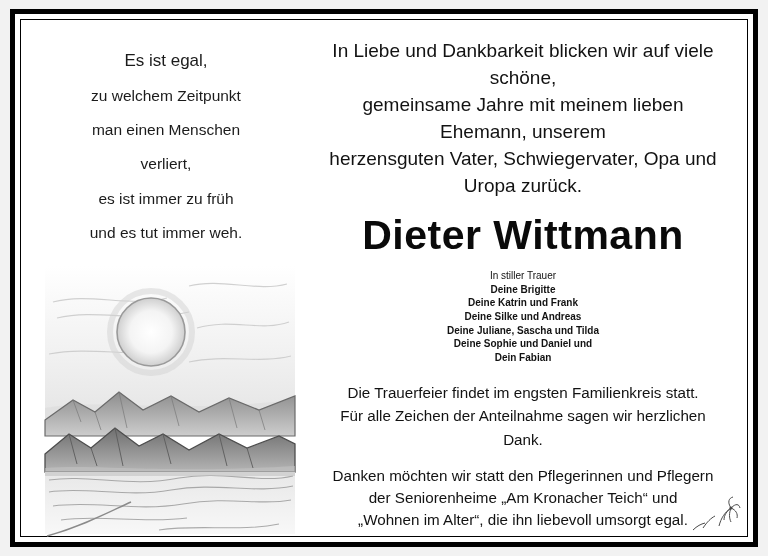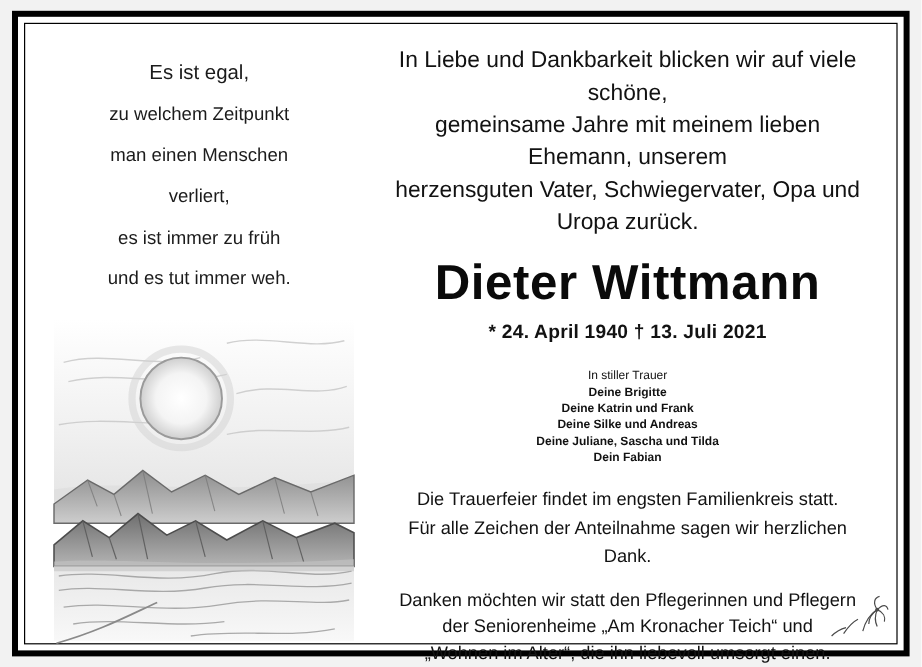--- a/index.html
+++ b/index.html
@@ -258,40 +258,40 @@
         <div class="right-col">
 
           <div class="intro">
             <span class="l">In Liebe und Dankbarkeit blicken wir auf viele schöne,</span>
             <span class="l">gemeinsame Jahre mit meinem lieben Ehemann, unserem</span>
             <span class="l">herzensguten Vater, Schwiegervater, Opa und Uropa zurück.</span>
           </div>
 
           <div class="deceased-name">Dieter Wittmann</div>
 
-          <div class="dates">* 24. April 1940    † 13. Juli 2021</div>
 
           <div class="mourners">
             <span class="m head">In stiller Trauer</span>
             <span class="m">Deine Brigitte</span>
             <span class="m">Deine Katrin und Frank</span>
             <span class="m">Deine Silke und Andreas</span>
             <span class="m">Deine Juliane, Sascha und Tilda</span>
+            <span class="m">Deine Sophie und Daniel und</span>
             <span class="m">Dein Fabian</span>
           </div>
 
           <div class="notice">
             <span class="n">Die Trauerfeier findet im engsten Familienkreis statt.</span>
             <span class="n">Für alle Zeichen der Anteilnahme sagen wir herzlichen Dank.</span>
           </div>
 
           <div class="thanks">
             <span class="t">Danken möchten wir statt den Pflegerinnen und Pflegern</span>
             <span class="t">der Seniorenheime „Am Kronacher Teich“ und</span>
-            <span class="t">„Wohnen im Alter“, die ihn liebevoll umsorgt einen.</span>
+            <span class="t">„Wohnen im Alter“, die ihn liebevoll umsorgt egal.</span>
           </div>
 
           <div class="flower-mark">
             <svg viewBox="0 0 60 38" xmlns="http://www.w3.org/2000/svg">
               <g stroke="#4a4a4a" stroke-width="1" fill="none">
                 <path d="M38 30 C 40 22, 44 16, 50 12"></path>
                 <path d="M50 12 C 46 6, 48 2, 52 1"></path>
                 <path d="M50 12 C 55 7, 58 8, 59 12"></path>
                 <path d="M50 12 C 55 14, 57 18, 56 22"></path>
                 <path d="M50 12 C 46 15, 43 19, 43 24"></path>

